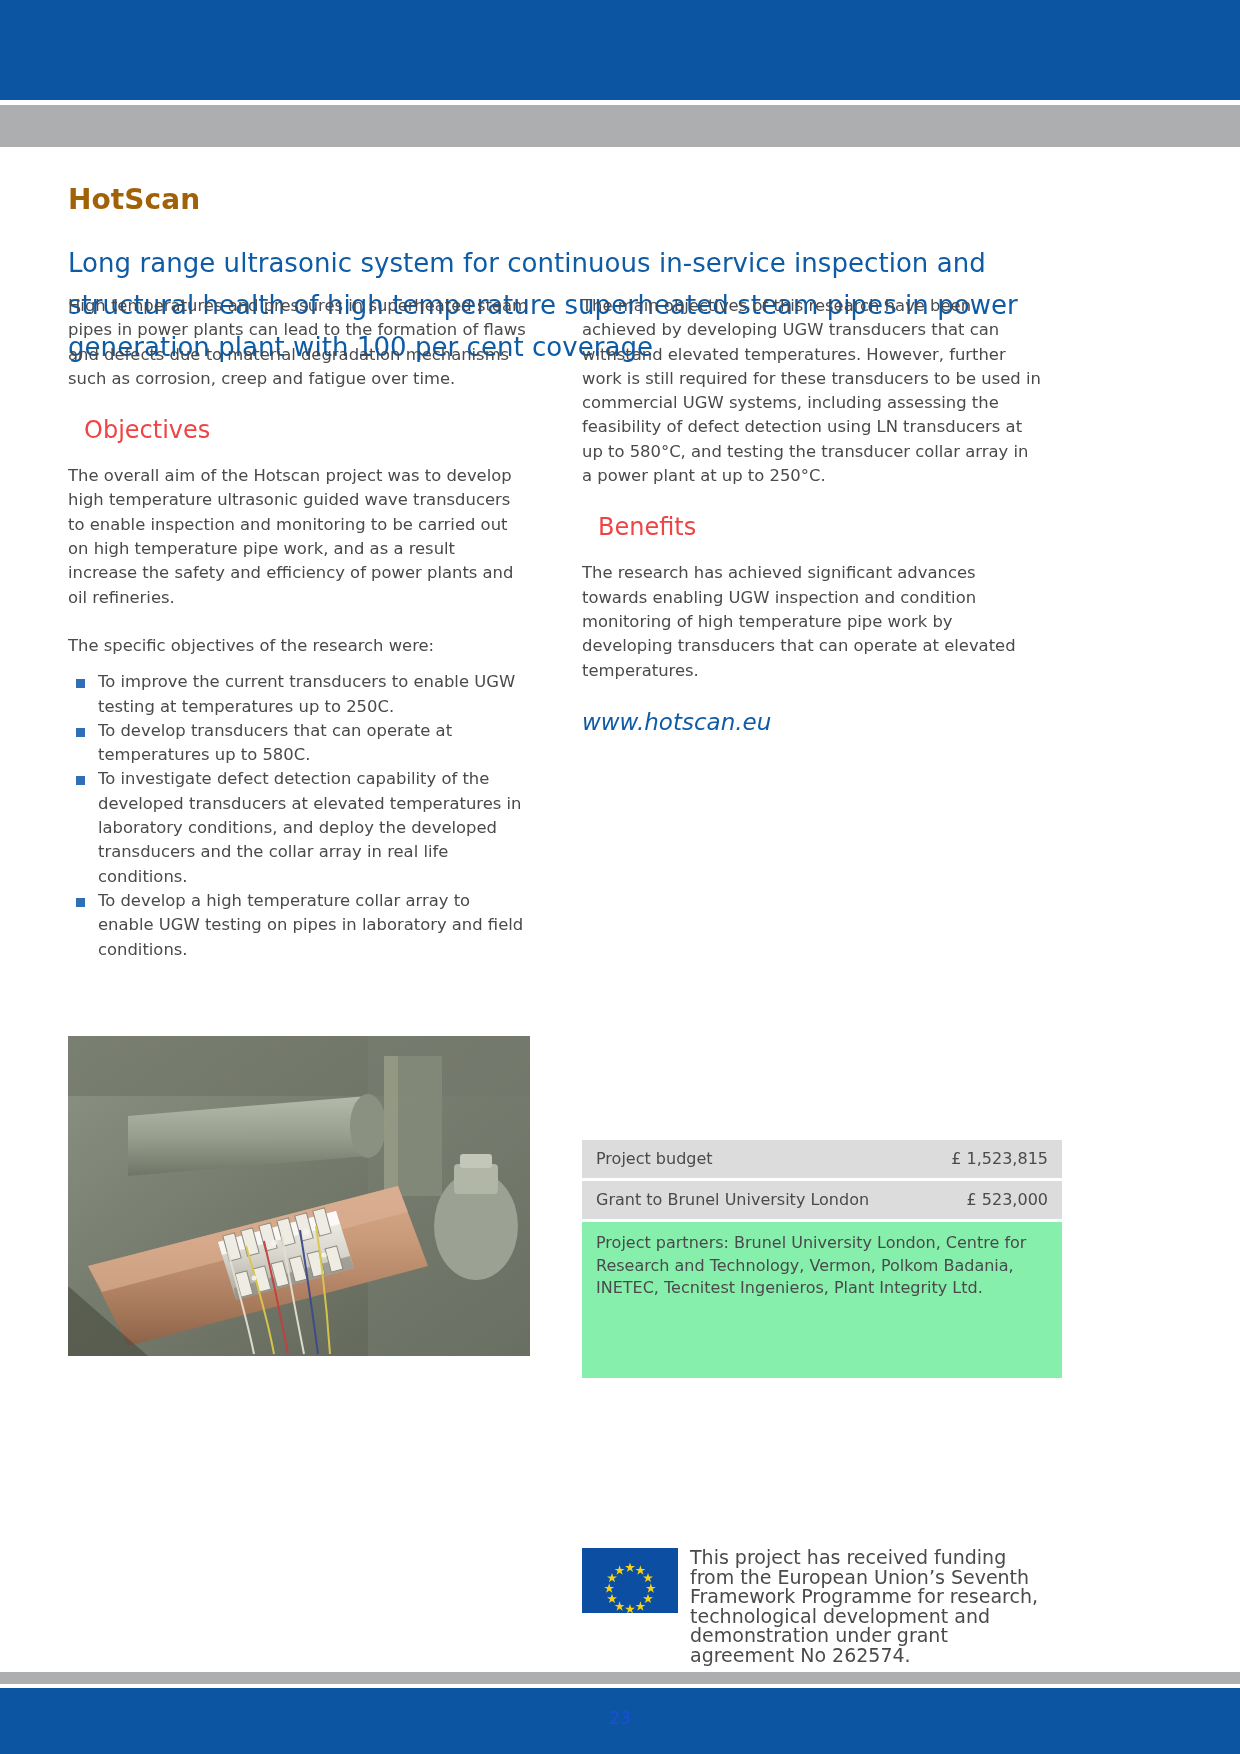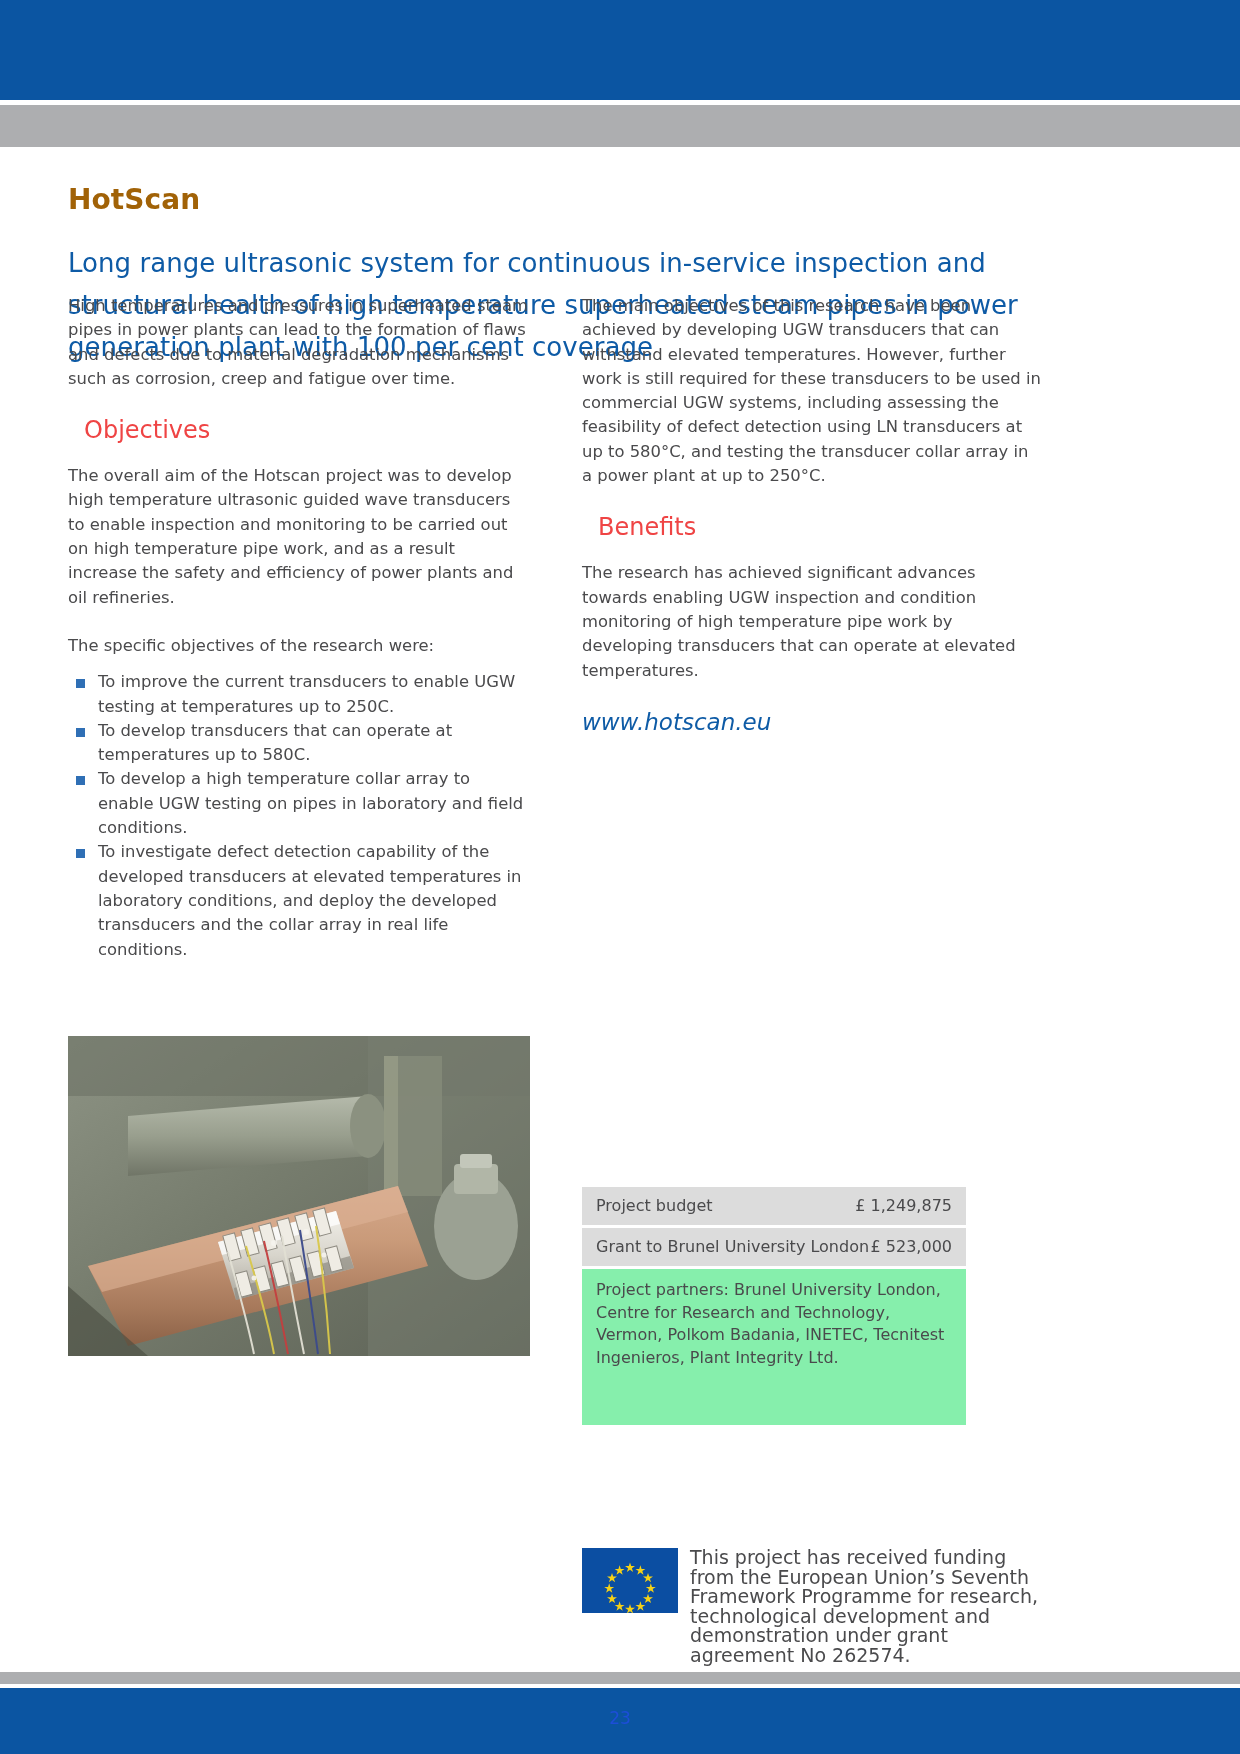--- a/index.html
+++ b/index.html
@@ -130,22 +130,21 @@
     overflow: hidden;
     background: #7d8475;
   }
   .photo svg { display: block; }
 
   
   .info-table {
     position: absolute;
     top: 1140px;
     left: 582px;
-    width: 384px;
-    margin-top: 47px;
+    width: 480px;
   }
   .info-row {
     background: #dcdcdc;
     padding: 9px 14px 10px 14px;
     font-size: 16px;
     color: #4a4a4c;
     display: flex;
     justify-content: space-between;
     align-items: baseline;
     margin-bottom: 3px;
@@ -236,25 +235,25 @@
     <li>
       <span class="sq"></span>
       <span>To improve the current transducers to enable UGW testing at temperatures up to 250C.</span>
     </li>
     <li>
       <span class="sq"></span>
       <span>To develop transducers that can operate at temperatures up to 580C.</span>
     </li>
     <li>
       <span class="sq"></span>
-      <span>To develop a high temperature collar array to enable UGW testing on pipes in laboratory and field conditions.</span>
+      <span>To investigate defect detection capability of the developed transducers at elevated temperatures in laboratory conditions, and deploy the developed transducers and the collar array in real life conditions.</span>
     </li>
     <li>
       <span class="sq"></span>
-      <span>To investigate defect detection capability of the developed transducers at elevated temperatures in laboratory conditions, and deploy the developed transducers and the collar array in real life conditions.</span>
+      <span>To develop a high temperature collar array to enable UGW testing on pipes in laboratory and field conditions.</span>
     </li>
   </ul>
 </div>
 
 <div class="col col-right">
   <p>The main objectives of this research have been achieved by developing UGW transducers that can withstand elevated temperatures. However, further work is still required for these transducers to be used in commercial UGW systems, including assessing the feasibility of defect detection using LN transducers at up to 580°C, and testing the transducer collar array in a power plant at up to 250°C.</p>
 
   <h3 class="section-head">Benefits</h3>
   <p>The research has achieved significant advances towards enabling UGW inspection and condition monitoring of high temperature pipe work by developing transducers that can operate at elevated temperatures.</p>
 
@@ -340,21 +339,21 @@
       <circle cx="256" cy="219" r="2.5"></circle>
     </g>
 
     <path d="M0 250 L80 320 L0 320 Z" fill="#474b40" opacity="0.6"></path>
   </svg>
 </div>
 
 <div class="info-table">
   <div class="info-row">
     <span>Project budget</span>
-    <span class="val">£ 1,249,875</span>
+    <span class="val">£ 1,523,815</span>
   </div>
   <div class="info-row">
     <span>Grant to Brunel University London</span>
     <span class="val">£ 523,000</span>
   </div>
   <div class="info-partners">Project partners:  Brunel University London, Centre for Research and Technology, Vermon, Polkom Badania, INETEC, Tecnitest Ingenieros, Plant Integrity Ltd.</div>
 </div>
 
 <div class="eu-block">
   <div class="eu-flag">

